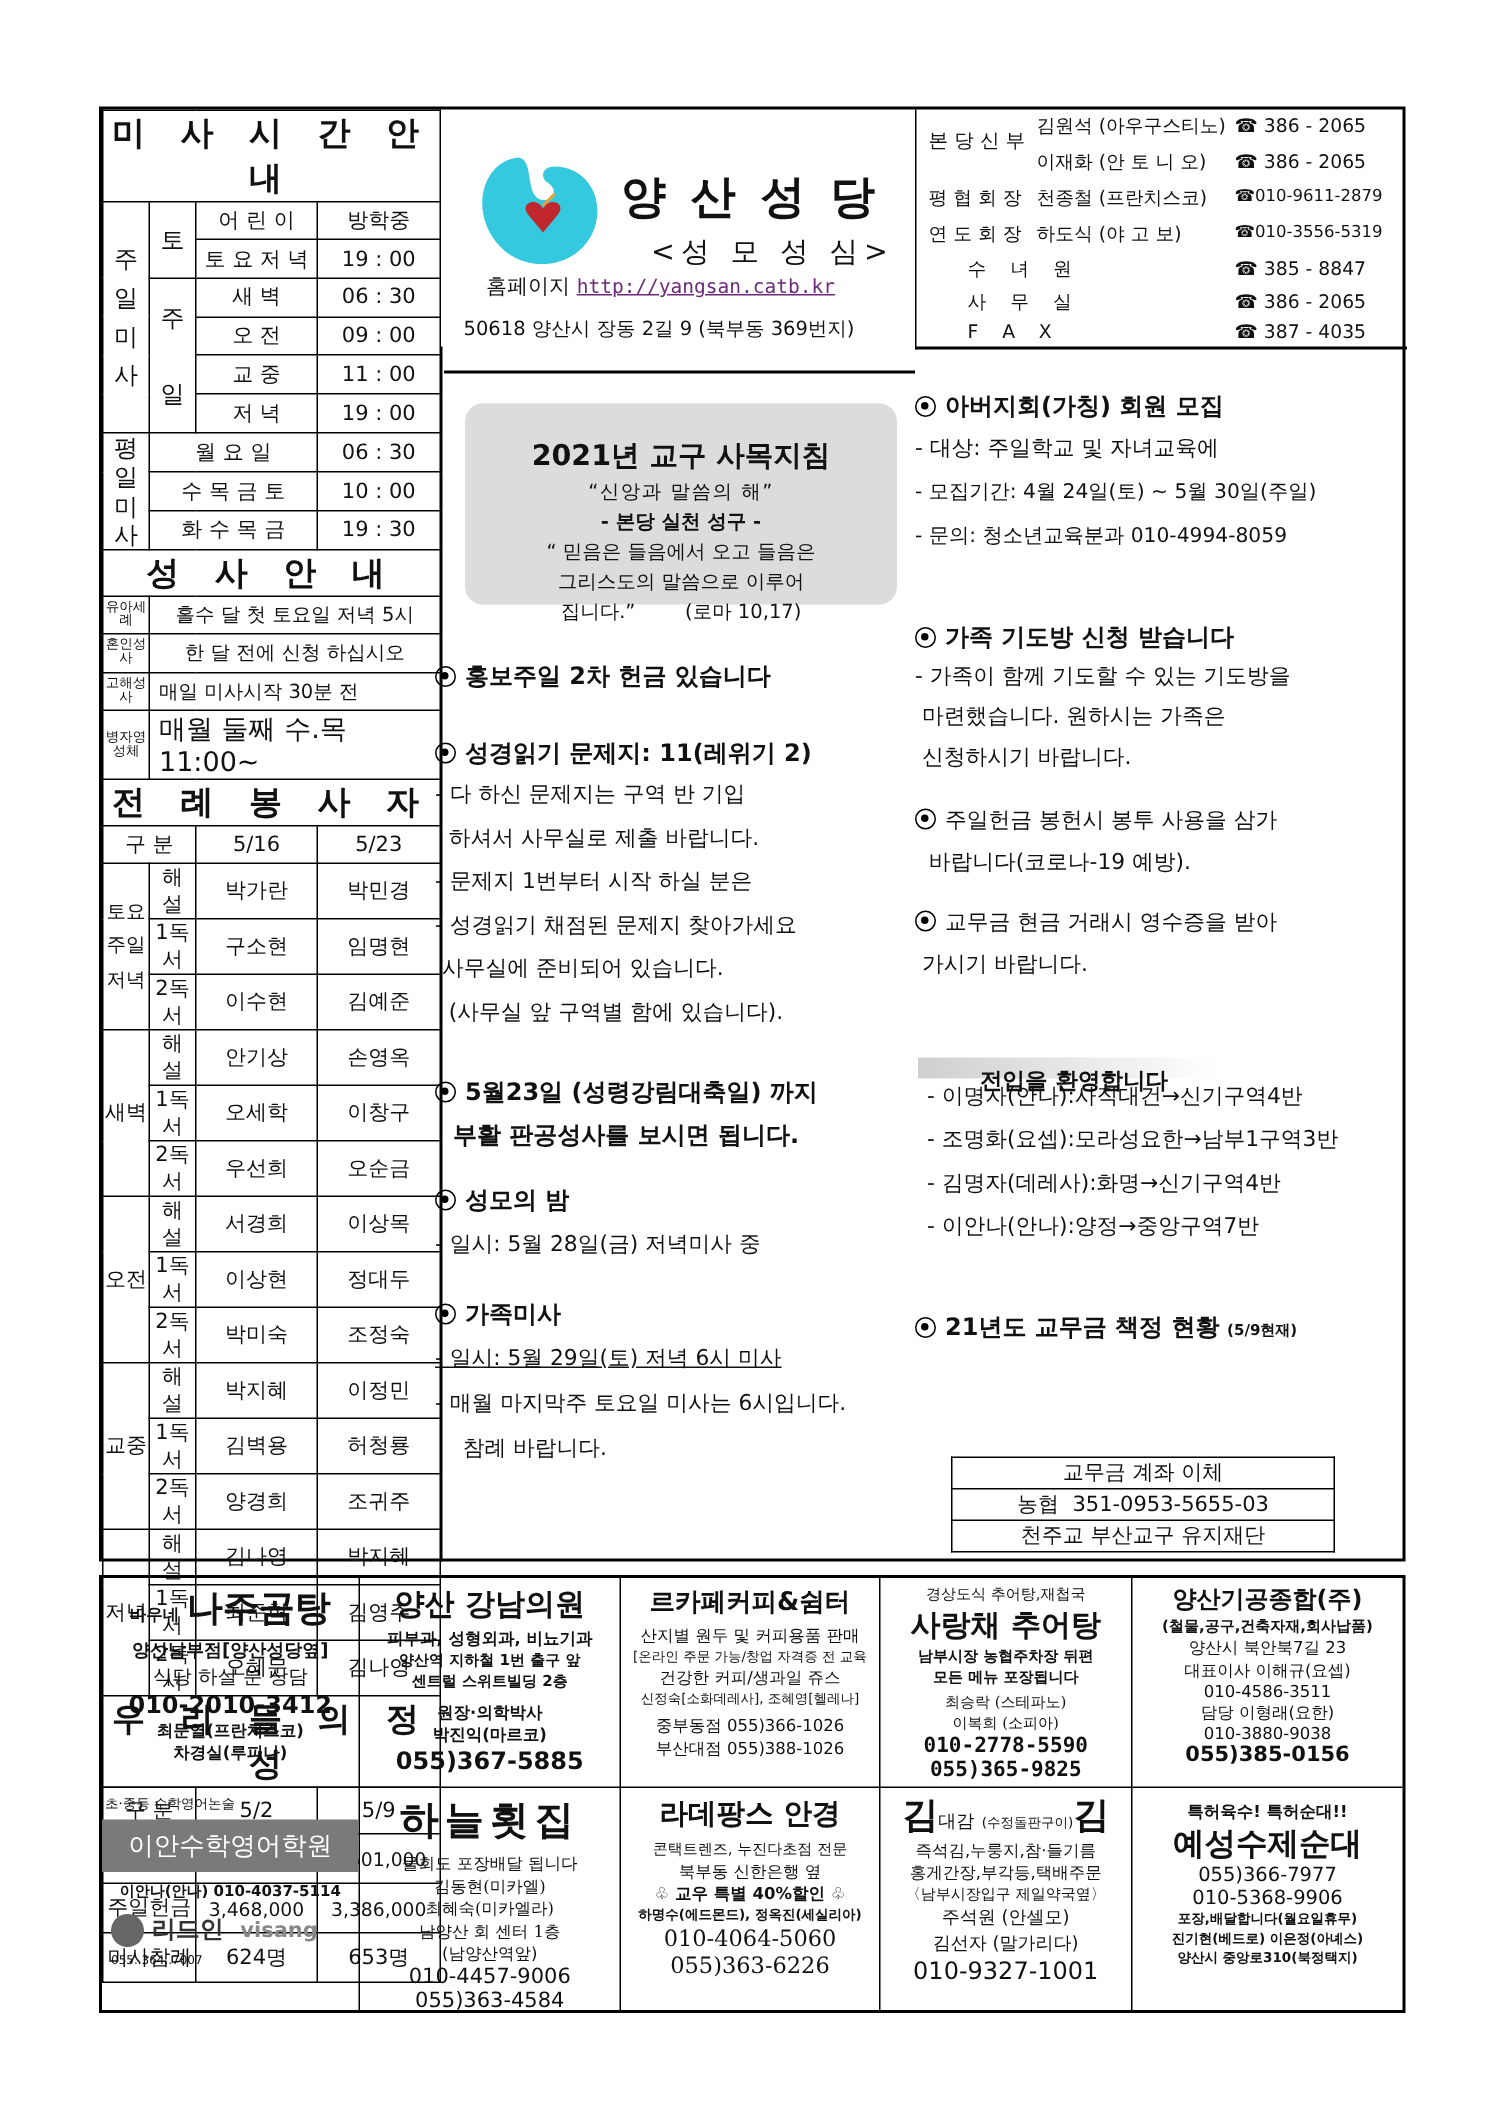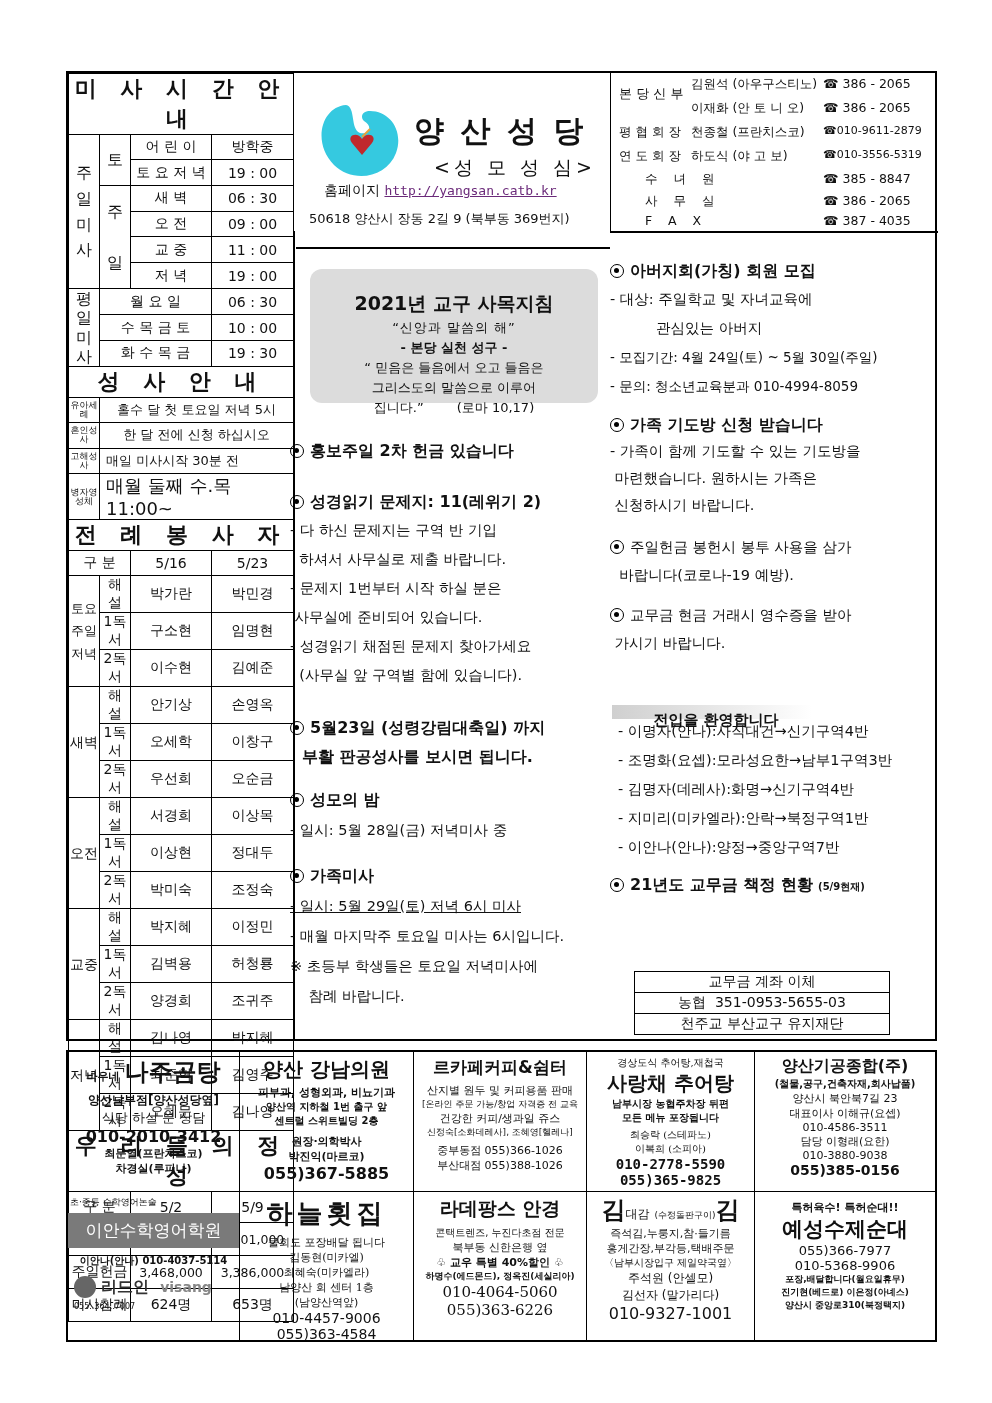--- a/index.html
+++ b/index.html
@@ -269,44 +269,42 @@
   </div>
 
   <div class="abs" style="left:222px;top:368px">
     <div class="h2"><span class="bullet"></span><span>홍보주일 2차 헌금 있습니다</span></div>
   </div>
   <div class="abs" style="left:222px;top:414px;line-height:29px">
     <div class="h2"><span class="bullet"></span><span>성경읽기 문제지: 11(레위기 2)</span></div>
     <div class="body" style="white-space:pre">- 다 하신 문제지는 구역 반 기입</div>
     <div class="body" style="white-space:pre">  하셔서 사무실로 제출 바랍니다.</div>
     <div class="body" style="white-space:pre">- 문제지 1번부터 시작 하실 분은</div>
+    <div class="body" style="white-space:pre">- 성경읽기 채점된 문제지 찾아가세요</div>
     <div class="body" style="white-space:pre"> 사무실에 준비되어 있습니다.</div>
-    <div class="body" style="white-space:pre">- 성경읽기 채점된 문제지 찾아가세요</div>
     <div class="body" style="white-space:pre">  (사무실 앞 구역별 함에 있습니다).</div>
   </div>
   <div class="abs" style="left:222px;top:640px;line-height:29px">
     <div class="h2"><span class="bullet"></span><span>5월23일 (성령강림대축일) 까지</span></div>
     <div class="h2" style="padding-left:12px">부활 판공성사를 보시면 됩니다.</div>
   </div>
   <div class="abs" style="left:222px;top:712px;line-height:30px">
     <div class="h2"><span class="bullet"></span><span>성모의 밤</span></div>
     <div class="body">- 일시: 5월 28일(금) 저녁미사 중</div>
   </div>
   <div class="abs" style="left:222px;top:788px;line-height:30px">
     <div class="h2"><span class="bullet"></span><span>가족미사</span></div>
     <div class="body" style="text-decoration:underline">- 일시: 5월 29일(토) 저녁 6시 미사</div>
     <div class="body">- 매월 마지막주 토요일 미사는 6시입니다.</div>
-    <div class="body">※ 초등부 학생들은 토요일 저녁미사에</div>
     <div class="body" style="white-space:pre">    참례 바랍니다.</div>
   </div>
 
   <div class="abs" style="left:542px;top:183px;line-height:29px">
     <div class="h2"><span class="bullet"></span><span>아버지회(가칭) 회원 모집</span></div>
     <div class="body" style="white-space:pre">- 대상: 주일학교 및 자녀교육에</div>
-    <div class="body" style="white-space:pre">          관심있는 아버지</div>
     <div class="body" style="white-space:pre;font-size:13.5px">- 모집기간: 4월 24일(토) ~ 5월 30일(주일)</div>
     <div class="body" style="white-space:pre;font-size:13.5px">- 문의: 청소년교육분과 010-4994-8059</div>
   </div>
   <div class="abs" style="left:542px;top:338px;line-height:27px">
     <div class="h2"><span class="bullet"></span><span>가족 기도방 신청 받습니다</span></div>
     <div class="body" style="white-space:pre">- 가족이 함께 기도할 수 있는 기도방을</div>
     <div class="body" style="white-space:pre"> 마련했습니다. 원하시는 가족은</div>
     <div class="body" style="white-space:pre"> 신청하시기 바랍니다.</div>
   </div>
   <div class="abs" style="left:542px;top:460px;line-height:28px">
@@ -318,21 +316,20 @@
     <div class="body" style="white-space:pre"> 가시기 바랍니다.</div>
   </div>
 
   <div class="abs" style="left:544px;top:632px;width:200px;height:14px;background:linear-gradient(90deg,#cfcfcf,#ffffff);text-align:center;">
     <div style="font-size:15px;font-weight:bold;padding:6px 0 0 8px">전입을 환영합니다</div>
   </div>
   <div class="abs" style="left:550px;top:644px;line-height:29px">
     <div class="body">- 이명자(안나):사직대건→신기구역4반</div>
     <div class="body">- 조명화(요셉):모라성요한→남부1구역3반</div>
     <div class="body">- 김명자(데레사):화명→신기구역4반</div>
-    <div class="body">- 지미리(미카엘라):안락→북정구역1반</div>
     <div class="body">- 이안나(안나):양정→중앙구역7반</div>
   </div>
 
   <div class="abs" style="left:542px;top:802px">
     <span class="h2"><span class="bullet"></span><span>21년도 교무금 책정 현황</span></span>
     <span style="font-size:10px;font-weight:bold">(5/9현재)</span>
   </div>
   <table class="abs" style="left:566px;top:898px;width:256px">
     <tbody>
         <tr>

